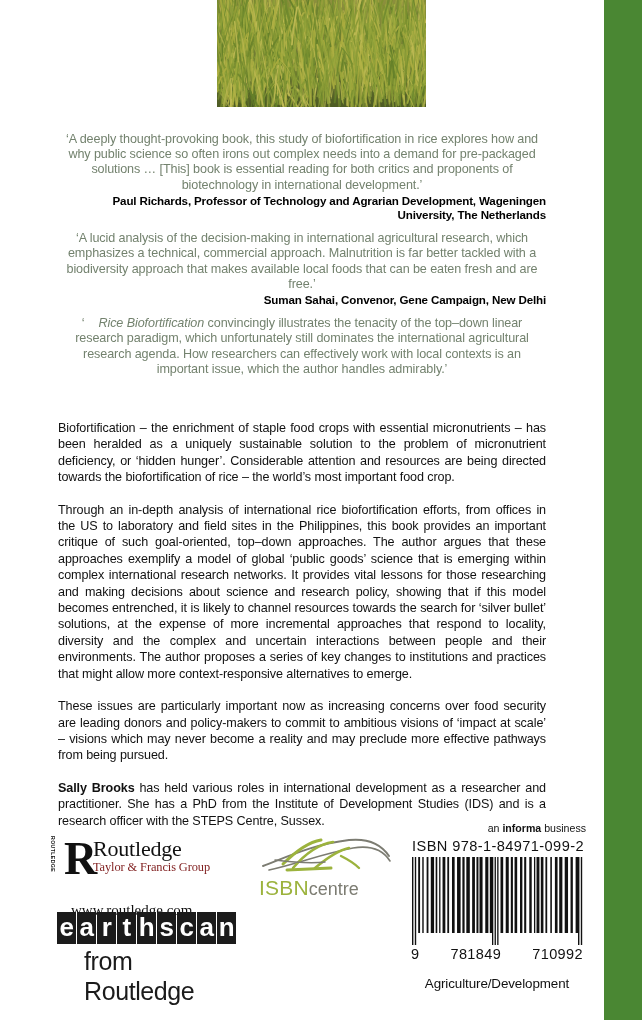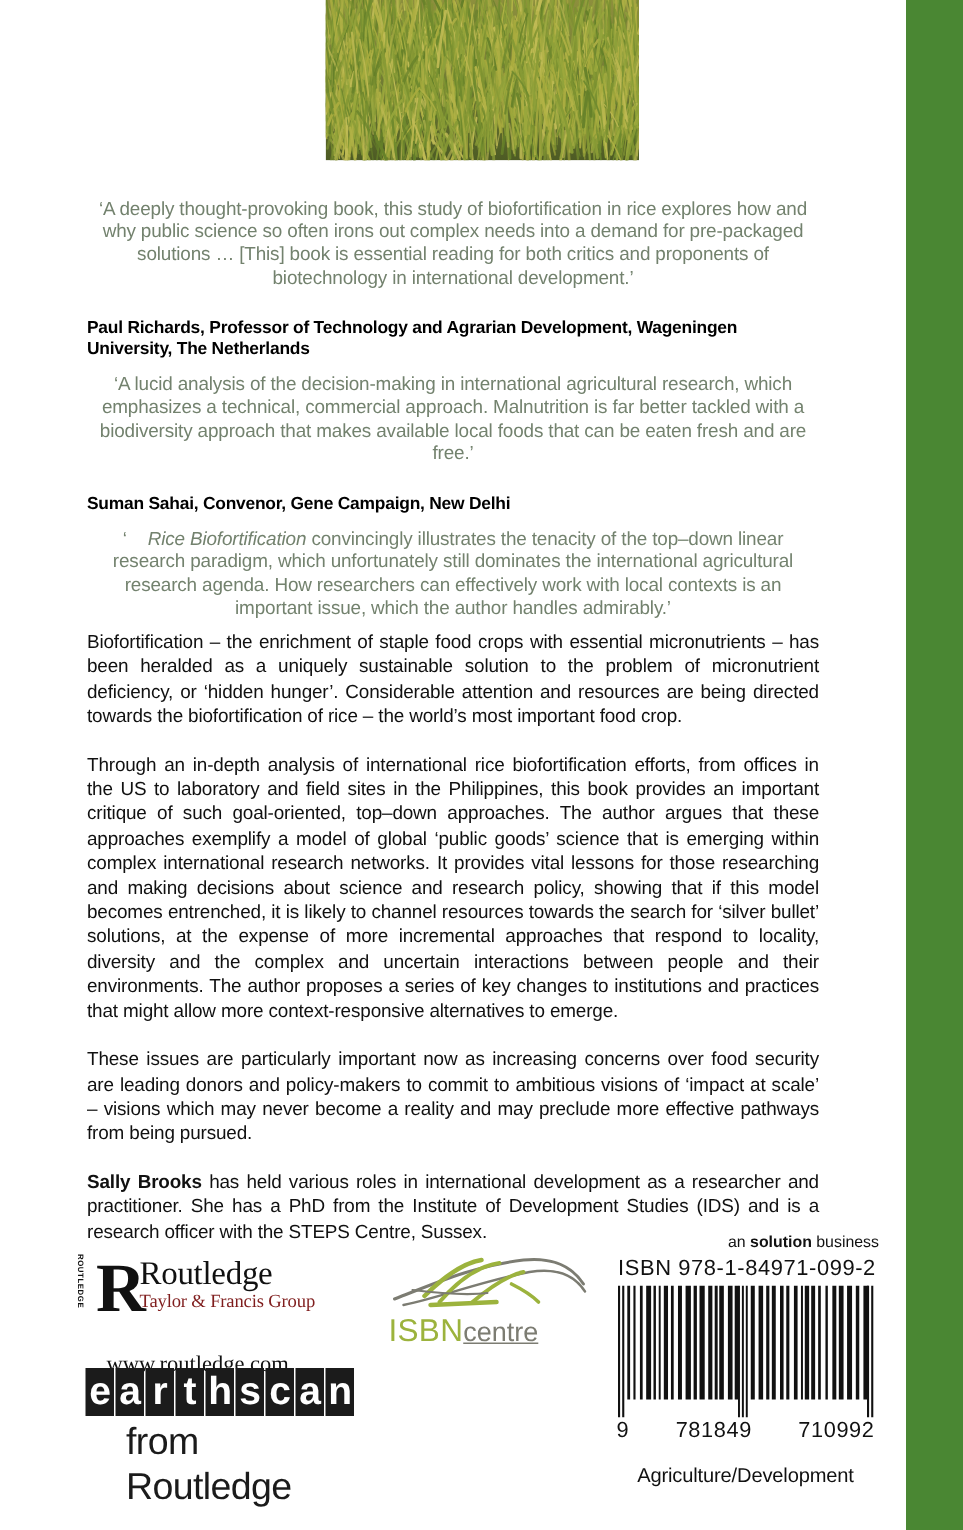--- a/index.html
+++ b/index.html
@@ -89,28 +89,28 @@
     font-size: 12.6px;
     line-height: 15.2px;
     font-family: "Liberation Sans", sans-serif;
     letter-spacing: -0.1px;
   }
   .quote-text .ital {
     font-style: italic;
     margin-left: 14px;
   }
   .quote-attrib {
-    text-align: left;
+    text-align: right;
     color: #000000;
     font-weight: bold;
     font-size: 11.6px;
     line-height: 14.2px;
     font-family: "Liberation Sans", sans-serif;
     letter-spacing: -0.15px;
-    margin-top: 19px;
+    margin-top: 1px;
   }
 
   
   #description {
     top: 404px;
   }
   .body-para {
     text-align: justify;
     color: #111111;
     font-size: 12.6px;
@@ -222,21 +222,20 @@
     font-size: 21px;
     color: #9cb33d;
     font-family: "Liberation Sans", sans-serif;
     letter-spacing: 0.2px;
   }
   .steps-small {
     font-size: 18px;
     color: #7c7c72;
     font-family: "Liberation Sans", sans-serif;
     letter-spacing: 0px;
-    text-decoration: underline;
   }
 
   
   #earthscan {
     position: absolute;
     left: 57px;
     top: 90px;
     width: 180px;
   }
   #earthscan-boxes {
@@ -2109,21 +2108,21 @@
             <div class="es-box">h</div>
             <div class="es-box">s</div>
             <div class="es-box">c</div>
             <div class="es-box">a</div>
             <div class="es-box">n</div>
           </div>
         <div id="earthscan-sub">from Routledge</div>
       </div>
 
       <div id="isbn-block">
-        <div id="informa"><span>an </span><b>solution</b><span> business</span></div>
+        <div id="informa"><span>an </span><b>informa</b><span> business</span></div>
         <div id="isbn-number">ISBN 978-1-84971-099-2</div>
         <svg id="barcode" viewBox="0 0 178 88" preserveAspectRatio="none">
           <rect x="0" y="0" width="178" height="88" fill="#ffffff"></rect>
           <g id="bars" fill="#111111">
               <rect x="4.00" y="0" width="1.40" height="88"></rect>
               <rect x="6.80" y="0" width="1.40" height="88"></rect>
               <rect x="10.20" y="0" width="1.87" height="76"></rect>
               <rect x="14.27" y="0" width="1.42" height="76"></rect>
               <rect x="18.62" y="0" width="1.82" height="76"></rect>
               <rect x="22.78" y="0" width="3.29" height="76"></rect>

